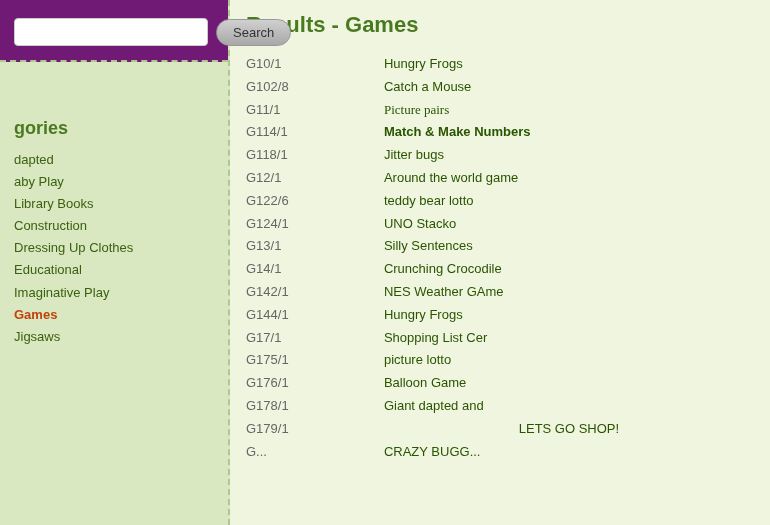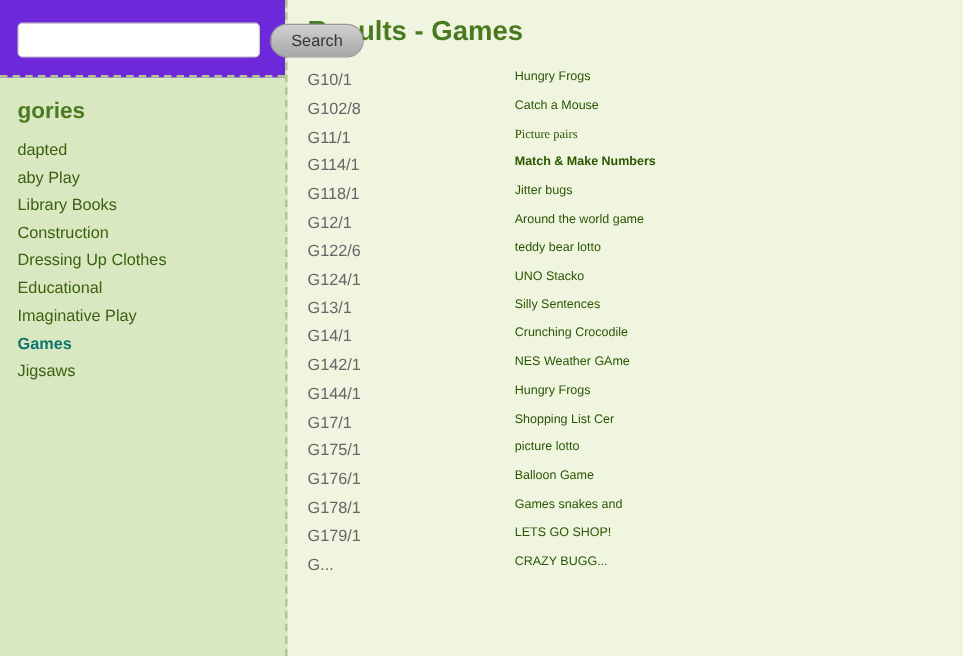--- a/index.html
+++ b/index.html
@@ -17,21 +17,21 @@
     .sidebar {
       width: 230px;
       min-width: 230px;
       background: #d9e8c0;
       height: 525px;
       position: relative;
       border-right: 2px dashed #b0c890;
     }
 
     .search-area {
-      background: #6d28d9;
+      background: #701a75;
       padding: 18px 14px 14px 14px;
       border-bottom: 2px dashed #b0c890;
     }
 
     .search-row {
       display: flex;
       align-items: center;
       gap: 8px;
     }
 
@@ -50,40 +50,41 @@
       border: 1px solid #999;
       border-radius: 14px;
       padding: 5px 16px;
       font-size: 13px;
       cursor: pointer;
       color: #333;
     }
 
     .categories-section {
       padding: 16px 14px;
+      margin-top: 40px;
     }
 
     .categories-title {
       font-size: 18px;
       font-weight: bold;
       color: #4a7a20;
       margin-bottom: 10px;
     }
 
     .category-item {
       display: block;
       color: #3a6010;
       text-decoration: none;
       font-size: 13px;
       line-height: 1.7;
       cursor: pointer;
     }
 
     .category-item.active {
-      color: #0f766e;
+      color: #c2410c;
       font-weight: bold;
     }
 
     
     .main-content {
       flex: 1;
       background: #f0f5e0;
       height: 525px;
       overflow: hidden;
       padding: 12px 16px;
@@ -109,21 +110,21 @@
       color: #666;
       font-size: 13px;
       padding-right: 12px;
       white-space: nowrap;
       vertical-align: top;
       padding-top: 2px;
     }
 
     .result-name {
       color: #333;
-      font-size: 10px;
+      font-size: 13px;
       vertical-align: top;
       padding-top: 2px;
     }
 
     .result-name.bold {
       font-weight: bold;
     }
   </style>
 </head>
 <body>
@@ -209,25 +210,25 @@
         <tr>
           <td class="result-code">G175/1</td>
           <td class="result-name" style="cursor: pointer; color: rgb(42, 85, 0);">picture lotto</td>
         </tr>
         <tr>
           <td class="result-code">G176/1</td>
           <td class="result-name" style="cursor: pointer; color: rgb(42, 85, 0);">Balloon Game</td>
         </tr>
         <tr>
           <td class="result-code">G178/1</td>
-          <td class="result-name" style="cursor: pointer; color: rgb(42, 85, 0);">Games snakes and</td>
+          <td class="result-name" style="cursor: pointer; color: rgb(42, 85, 0);">Giant dapted and</td>
         </tr>
         <tr>
           <td class="result-code">G179/1</td>
-          <td class="result-name" style="cursor: pointer; color: rgb(42, 85, 0);">LETS GO SHOP!</td>
+          <td class="result-name" style="cursor: pointer; color: rgb(42, 85, 0); text-align: center;">LETS GO SHOP!</td>
         </tr>
         <tr>
           <td class="result-code">G...</td>
           <td class="result-name" style="cursor: pointer; color: rgb(42, 85, 0);">CRAZY BUGG...</td>
         </tr>
       </tbody>
   </table>
 </div>
 
 </body></html>

